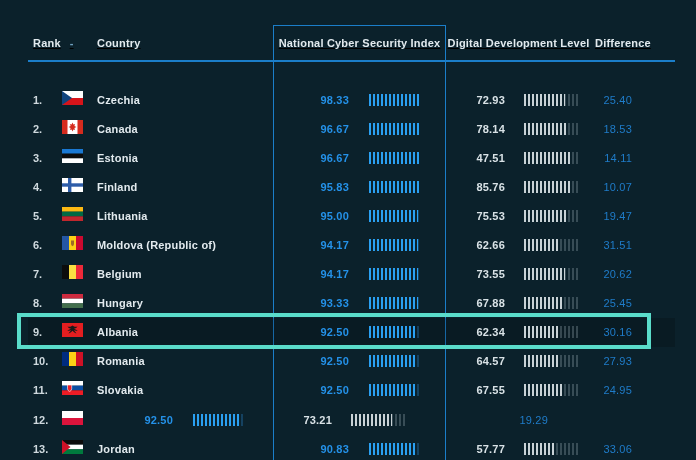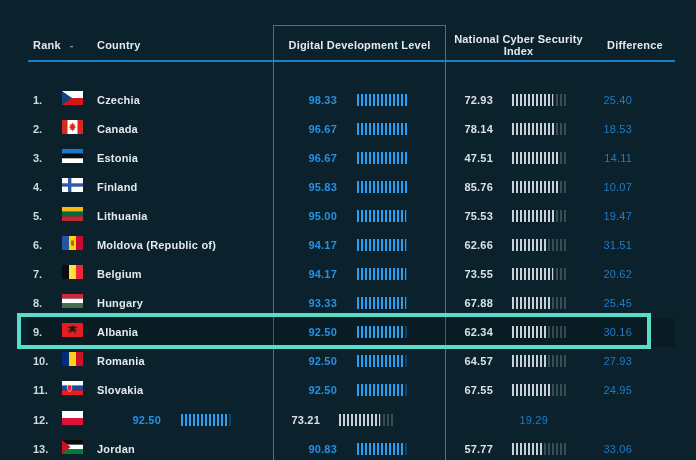--- a/index.html
+++ b/index.html
@@ -12,48 +12,48 @@
   .screen{position:absolute;inset:0;}
 
   
   .grid{
     display:grid;
     grid-template-columns:34px 35px 176px 173px 145px 84px;
     align-items:center;
     width:647px;
   }
 
-  .header{position:absolute;top:33px;left:28px;height:20px;}
+  .header{position:absolute;top:33px;left:28px;height:20px;text-decoration:underline;}
   .hcell{font-size:11px;font-weight:600;color:var(--text-light,#e2eaee);letter-spacing:.2px;}
   .c-rank{white-space:nowrap;padding-left:5px;}
   .sort{color:#6fa0bf;margin-left:9px;font-weight:700;}
   .h-ncsi{text-align:center;}
   .h-ddl{text-align:center;}
-  .h-diff{text-align:center;padding-left:4px;}
+  .h-diff{text-align:left;padding-left:4px;}
 
   .header-underline{
     position:absolute;left:28px;top:60px;width:647px;height:2px;
     background:var(--accent-blue,#1b7ec9);
   }
   .col-box{
     position:absolute;left:273px;top:25px;width:173px;height:435px;
     border:1px solid var(--accent-blue,#1b7ec9);border-bottom:none;
     box-sizing:border-box;pointer-events:none;
   }
 
   .rows{position:absolute;top:85px;left:28px;}
   .row{height:29.1px;cursor:pointer;}
   .row.highlighted{background:rgba(0,0,0,.18);}
 
   .rank{font-size:11px;font-weight:600;color:#cfd9de;padding-left:5px;}
   .flag{display:inline-block;width:21px;height:14px;line-height:0;}
   .flag svg{display:block;}
   .country{font-size:11px;font-weight:600;color:var(--text-light,#e2eaee);letter-spacing:.2px;white-space:nowrap;}
 
-  .cell-ncsi,.cell-ddl{display:flex;align-items:center;}
+  .cell-ncsi,.cell-ddl{display:flex;align-items:center;margin-left:12px;}
   .val{font-size:11px;font-weight:700;letter-spacing:.2px;}
   .val-ncsi{color:var(--ncsi-value-blue,#2491e8);width:64px;text-align:right;flex:none;}
   .val-ddl{color:var(--ddl-text,#d9e2e6);width:47px;text-align:right;flex:none;}
   .cell-diff{text-align:right;padding-right:43px;font-size:11px;font-weight:400;color:var(--difference-blue,#1f7cc9);letter-spacing:.2px;}
 
   .bar{position:relative;height:12px;flex:none;}
   .bar-ncsi{width:52px;margin-left:20px;}
   .bar-ddl{width:56px;margin-left:19px;}
   .bar .track,.bar .fill{position:absolute;top:0;bottom:0;left:0;}
   .bar .track{right:0;}
@@ -72,22 +72,22 @@
 <body>
 
 <div class="screen">
 
   <div class="col-box"></div>
 
   <div class="header grid">
     <div class="hcell c-rank"><span>Rank</span><span class="sort">-</span></div>
     <div class="hcell"></div>
     <div class="hcell">Country</div>
+    <div class="hcell h-ncsi">National Cyber Security Index</div>
     <div class="hcell h-ddl">Digital Development Level</div>
-    <div class="hcell h-ncsi">National Cyber Security Index</div>
     <div class="hcell h-diff">Difference</div>
   </div>
 
   <div class="header-underline"></div>
 
   <div class="rows" id="rows">
       <div class="row grid">
         <div class="rank">1.</div>
         <div><span class="flag"><svg width="21" height="14" viewBox="0 0 21 14">
               <rect width="21" height="7" fill="#fff"></rect>

